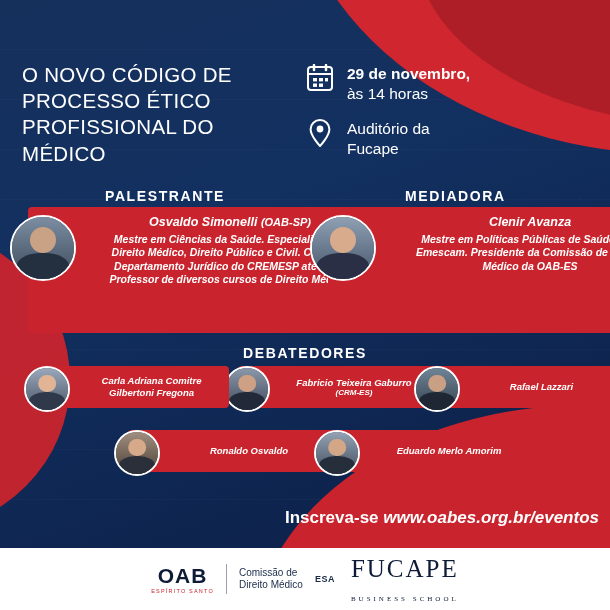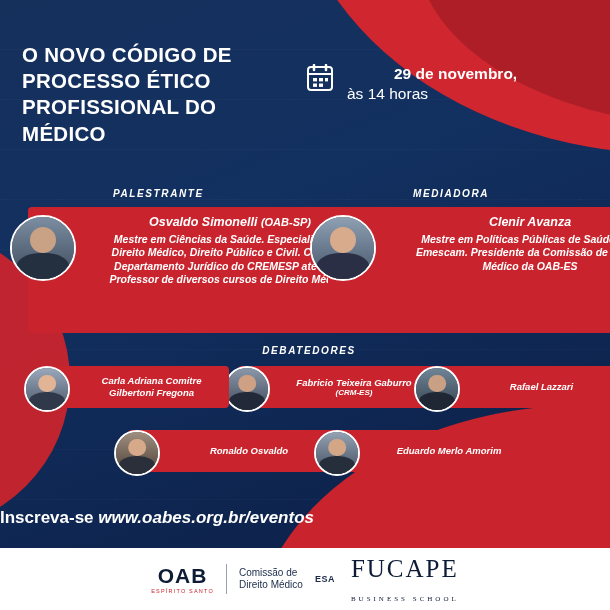--- a/index.html
+++ b/index.html
@@ -93,25 +93,25 @@
     position: relative;
     z-index: 5;
     width: 610px;
     height: 610px;
   }
 
   
   .title {
     position: absolute;
     left: 22px;
-    top: 42px;
+    top: 62px;
     width: 275px;
     color: #fff;
     font-size: 20.5px;
-    font-weight: bold;
+    font-weight: normal;
     line-height: 1.28;
     letter-spacing: .3px;
     text-transform: uppercase;
   }
   .info-block {
     position: absolute;
     left: 305px;
     top: 64px;
     color: #fff;
   }
@@ -127,31 +127,29 @@
     margin-right: 12px;
     display: flex;
     align-items: flex-start;
     justify-content: center;
   }
   .info-text {
     font-size: 15.5px;
     line-height: 1.32;
     max-width: 205px;
   }
-  .info-text b { font-weight: bold; margin-left: 47px; }
+  .info-text b { font-weight: bold; }
 
   
   .sec-label {
     color: #fff;
-    font-size: 10px;
-    font-weight: bold;
-    font-style: italic;
+    font-size: 14px;
+    font-weight: bold;
     letter-spacing: 1.6px;
     text-transform: uppercase;
-    margin-left: 8px;
   }
   .lbl-pal { position: absolute; left: 105px; top: 188px; }
   .lbl-med { position: absolute; left: 405px; top: 188px; }
   .lbl-deb { position: absolute; left: 0; right: 0; top: 345px; text-align: center; }
 
   .card {
     position: absolute;
     border-radius: 4px;
     background: #c9242d;
     color: #fff;
@@ -232,21 +230,21 @@
   .deb2 { left: 238px; top: 366px; width: 140px; }
   .deb3 { left: 428px; top: 366px; width: 135px; }
   .deb4 { left: 128px; top: 430px; width: 150px; }
   .deb5 { left: 328px; top: 430px; width: 150px; }
 
   
   .signup {
     position: absolute;
     left: 0; right: 11px;
     top: 508px;
-    text-align: left;
+    text-align: right;
     color: #fff;
     font-size: 17px;
   }
   .signup .bold { font-weight: bold; }
   .signup .url  { font-style: italic; font-weight: bold; }
 
   
   .footer {
     position: absolute;
     left: 0; right: 0;
@@ -336,20 +334,32 @@
             <rect x="18" y="14" width="3" height="3.4" fill="#ffffff"></rect>
             <rect x="6" y="19.5" width="4" height="3.4" fill="#ffffff"></rect>
             <rect x="12" y="19.5" width="4" height="3.4" fill="#ffffff"></rect>
           </svg>
         </div>
         <div class="info-text">
           <b>29 de novembro,</b><br>
           <span>às 14 horas</span>
         </div>
       </div>
+      <div class="info-row">
+        <div class="info-icon">
+          <svg width="22" height="28" viewBox="0 0 22 28">
+            <path d="M11 1 C5.8 1 1.6 5.1 1.6 10.2 C1.6 17 11 27 11 27 C11 27 20.4 17 20.4 10.2 C20.4 5.1 16.2 1 11 1 Z" fill="none" stroke="#ffffff" stroke-width="2"></path>
+            <circle cx="11" cy="10" r="3.4" fill="#ffffff"></circle>
+          </svg>
+        </div>
+        <div class="info-text">
+          <span>Auditório da</span><br>
+          <span>Fucape</span>
+        </div>
+      </div>
     </div>
 
     <div class="sec-label lbl-pal">PALESTRANTE</div>
     <div class="sec-label lbl-med">MEDIADORA</div>
     <div class="sec-label lbl-deb">DEBATEDORES</div>
 
     <div class="card card-main card-left">
       <div class="avatar av-big">
         <div class="photo">
           <div class="bgsky" style="background:linear-gradient(180deg,#7d8ea2,#3c4a5c);"></div>

